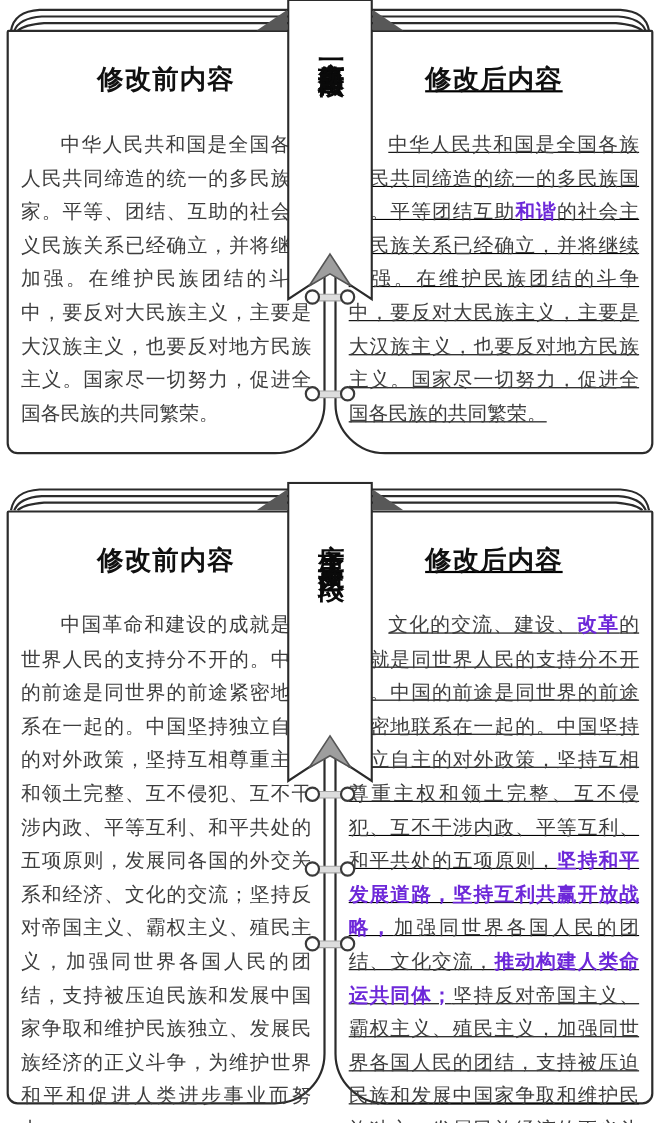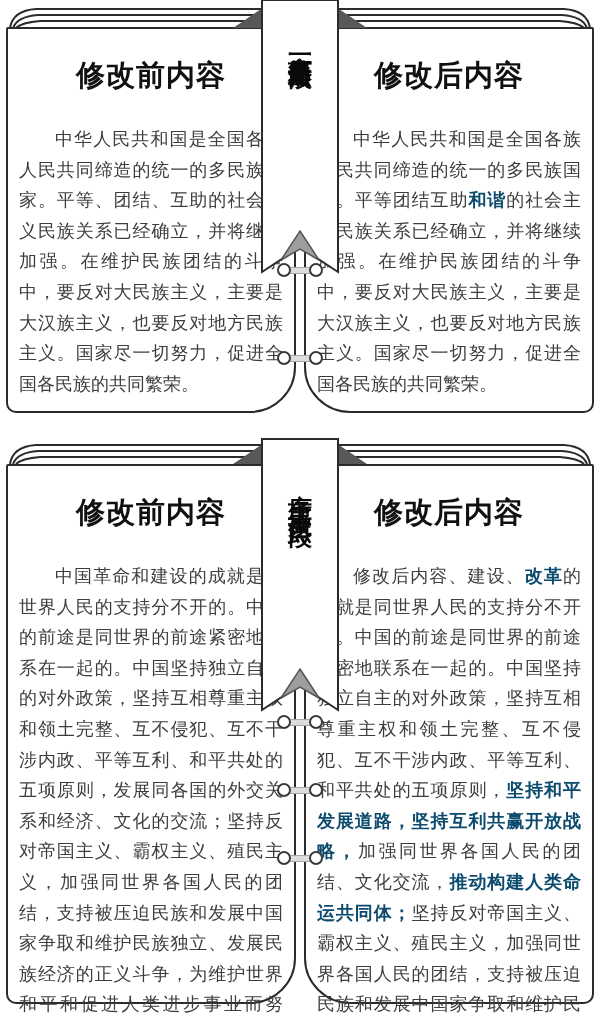--- a/index.html
+++ b/index.html
@@ -7,31 +7,31 @@
   .canvas {
     position:relative; width:600px; height:1021px; margin:0 auto;
     background:#ffffff; overflow:hidden;
     font-family:"Liberation Sans","DejaVu Sans",sans-serif;
   }
   .page {
     position:absolute; background:#ffffff;
     border:2px solid #2b2b2b;
   }
   .page.lp { border-radius:2px 2px 46px 10px; }
-  .page.rp { border-radius:2px 2px 10px 46px; }
+  .page.rp { border-radius:2px 2px 10px 46px;text-decoration:underline; }
   .page-header {
     margin-top:27px; text-align:center;
-    font-size:29px; font-weight:700; color:#101010; letter-spacing:1px;
+    font-size:24px; font-weight:700; color:#101010; letter-spacing:1px;
   }
   .page-body {
     margin:28px 11px 0 11px;
     font-size:18px; line-height:1.7; color:#3d3d3d;
     text-align:justify; text-indent:2em;
   }
-  .page-body b { color:#0c4a6e; font-weight:700;margin-top:40px; }
+  .page-body b { color:#6d28d9; font-weight:700;margin-top:40px; }
   .toplines { position:absolute; z-index:1; }
   .fold {
     position:absolute; width:28px; height:19px; background:#585858; z-index:3;
   }
   .fold.l { clip-path:polygon(100% 0, 100% 100%, 0 100%); }
   .fold.r { clip-path:polygon(0 0, 100% 100%, 0 100%); }
   .ribbon { position:absolute; left:261px; width:78px; height:276px; z-index:5; }
   .ribbon svg { display:block; }
   .ribbon-text {
     position:absolute; top:38px; left:50%; transform:translateX(-50%);
@@ -119,21 +119,21 @@
     <div class="fold l" style="left:233px; top:445px;"></div>
     <div class="fold r" style="left:339px; top:445px;"></div>
 
     <div class="page lp" style="left:6px; top:464px; width:290px; height:540px;">
       <div class="page-header">修改前内容</div>
       <div class="page-body"><span>中国革命和建设的成就是同世界人民的支持分不开的。中国的前途是同世界的前途紧密地联系在一起的。中国坚持独立自主的对外政策，坚持互相尊重主权和领土完整、互不侵犯、互不干涉内政、平等互利、和平共处的五项原则，发展同各国的外交关系和经济、文化的交流；坚持反对帝国主义、霸权主义、殖民主义，加强同世界各国人民的团结，支持被压迫民族和发展中国家争取和维护民族独立、发展民族经济的正义斗争，为维护世界和平和促进人类进步事业而努力。</span></div>
     </div>
 
     <div class="page rp" style="left:304px; top:464px; width:290px; height:540px;">
       <div class="page-header">修改后内容</div>
-      <div class="page-body"><span>修改后内容、建设、</span><b>改革</b><span>的成就是同世界人民的支持分不开的。中国的前途是同世界的前途紧密地联系在一起的。中国坚持独立自主的对外政策，坚持互相尊重主权和领土完整、互不侵犯、互不干涉内政、平等互利、和平共处的五项原则，</span><b>坚持和平发展道路，坚持互利共赢开放战略，</b><span>加强同世界各国人民的团结、文化交流，</span><b>推动构建人类命运共同体；</b><span>坚持反对帝国主义、霸权主义、殖民主义，加强同世界各国人民的团结，支持被压迫民族和发展中国家争取和维护民族独立、发展民族经济的正义斗争，为维护世界和平和促进人类进步事业而努力。</span></div>
+      <div class="page-body"><span>文化的交流、建设、</span><b>改革</b><span>的成就是同世界人民的支持分不开的。中国的前途是同世界的前途紧密地联系在一起的。中国坚持独立自主的对外政策，坚持互相尊重主权和领土完整、互不侵犯、互不干涉内政、平等互利、和平共处的五项原则，</span><b>坚持和平发展道路，坚持互利共赢开放战略，</b><span>加强同世界各国人民的团结、文化交流，</span><b>推动构建人类命运共同体；</b><span>坚持反对帝国主义、霸权主义、殖民主义，加强同世界各国人民的团结，支持被压迫民族和发展中国家争取和维护民族独立、发展民族经济的正义斗争，为维护世界和平和促进人类进步事业而努力。</span></div>
     </div>
 
     <div class="ring" style="top:715px;">
       <div class="bar"></div>
       <div class="c cl"></div>
       <div class="c cr"></div>
     </div>
     <div class="ring" style="top:783px;">
       <div class="bar"></div>
       <div class="c cl"></div>

